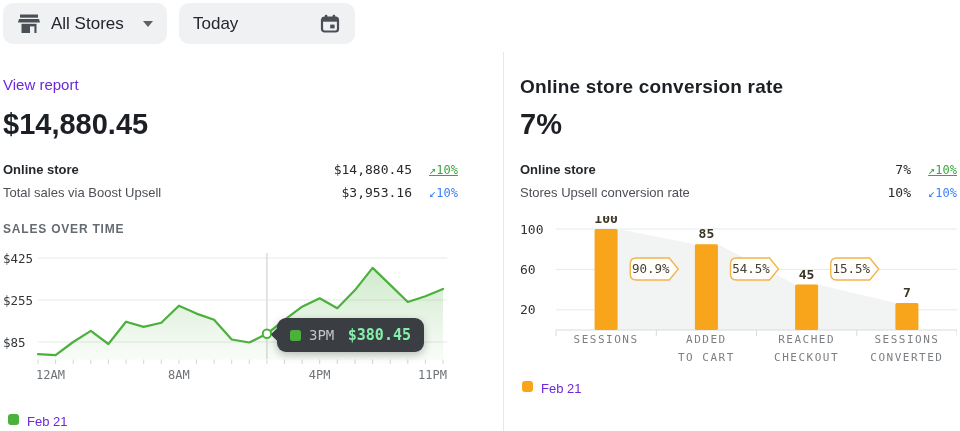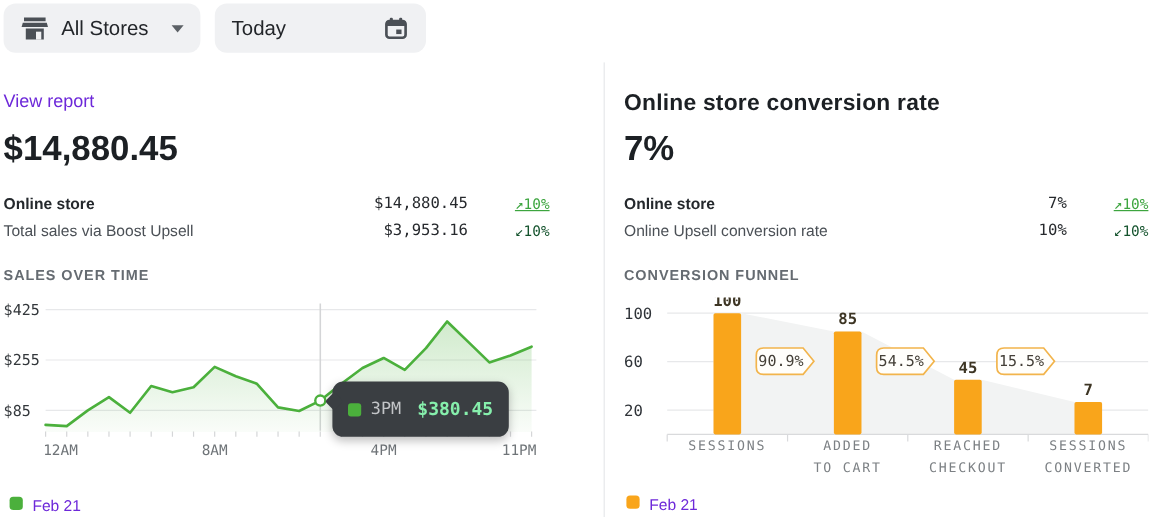--- a/index.html
+++ b/index.html
@@ -25,38 +25,38 @@
   .card-left  { left:3px;   width:455px; }
   .card-right { left:520px; width:437px; }
 
   .card-head { display:flex; justify-content:space-between; align-items:baseline; height:22px; }
   .card-title { font-size:19px; font-weight:bold; color:#1c2024; letter-spacing:.2px; }
   .view-report { font-size:15px; color:#6d28d9; text-decoration:none; }
 
   .big-value { margin-top:10px; height:36px; font-size:29px; font-weight:bold; color:#1c2024; }
 
   .metrics { margin-top:14px; }
-  .mrow { display:flex; align-items:center; height:23px; font-size:13px;gap:22px; }
+  .mrow { display:flex; align-items:center; height:23px; font-size:13px; }
   .mlabel { flex:1; color:#4b5056; }
   .mlabel.strong { font-weight:bold; color:#24282c; }
   .mval { font-family:"DejaVu Sans Mono", monospace; font-size:13px; color:#26292d; }
   .mchange { font-family:"DejaVu Sans Mono", monospace; font-size:12px; width:46px; text-align:right; }
   .up   { color:#3da53f;text-decoration:underline; }
-  .down { color:#14532d; }
+  .down { color:#3b82f6; }
 
   .section-label { margin-top:18px; height:14px; font-size:12px; font-weight:bold;
     color:#656b71; letter-spacing:.8px; }
 
   .chart { position:relative; margin-top:12px; }
   .chart-line   { height:135px; }
   .chart-funnel { height:152px; }
   .chart svg { position:absolute; left:0; top:0; }
 
   
-  .tooltip { position:absolute; left:274px; top:70px; width:147px; height:46px;
+  .tooltip { position:absolute; left:274px; top:70px; width:147px; height:34px;
     background:#3a3e42; border-radius:9px; display:flex; align-items:center;
     padding:0 13px; gap:8px; box-shadow:0 3px 8px rgba(0,0,0,.25); z-index:3;justify-content:flex-end; }
   .tooltip::before { content:""; position:absolute; left:-4px; top:11px; width:11px; height:11px;
     background:#3a3e42; transform:rotate(45deg); border-radius:2px; }
   .tt-swatch { width:11px; height:11px; border-radius:2.5px; background:#4bb03c; }
   .tt-time  { font-family:"DejaVu Sans Mono", monospace; font-size:14px; color:#c3c5c8; }
   .tt-value { margin-left:auto; font-family:"DejaVu Sans Mono", monospace;
     font-size:15px; font-weight:bold; color:#86efac; }
 
   .legend { display:flex; align-items:flex-start; gap:8px; font-size:13px; color:#6d28d9; }
@@ -185,27 +185,26 @@
   </div>
   <div class="big-value">7%</div>
 
   <div class="metrics">
     <div class="mrow">
       <span class="mlabel strong">Online store</span>
       <span class="mval">7%</span>
       <span class="mchange up">↗10%</span>
     </div>
     <div class="mrow">
-      <span class="mlabel">Online Upsell conversion rate</span>
+      <span class="mlabel">Stores Upsell conversion rate</span>
       <span class="mval">10%</span>
       <span class="mchange down">↙10%</span>
     </div>
   </div>
 
-  <div class="section-label">CONVERSION FUNNEL</div>
 
   <div class="chart chart-funnel">
     <svg id="funnel-svg" width="437" height="152" viewBox="0 0 437 152">
         <line x1="36" y1="13.0" x2="437" y2="13.0" stroke="#e7e8ea"></line>
         <text x="0" y="17.5" font-size="13" fill="#2f3338" font-family="DejaVu Sans Mono, monospace">100</text>
         <line x1="36" y1="53.4" x2="437" y2="53.4" stroke="#e7e8ea"></line>
         <text x="0" y="57.9" font-size="13" fill="#2f3338" font-family="DejaVu Sans Mono, monospace">60</text>
         <line x1="36" y1="93.8" x2="437" y2="93.8" stroke="#e7e8ea"></line>
         <text x="0" y="98.3" font-size="13" fill="#2f3338" font-family="DejaVu Sans Mono, monospace">20</text>
         <path d="M 74.6 13.0 L 74.6 13.0 L 97.6 13.0 L 174.9 28.2 L 197.9 28.2 L 275.1 68.5 L 298.1 68.5 L 375.4 87.0 L 398.4 87.0 L 398.4 114 L 74.6 114 Z" fill="#f2f3f3"></path>

